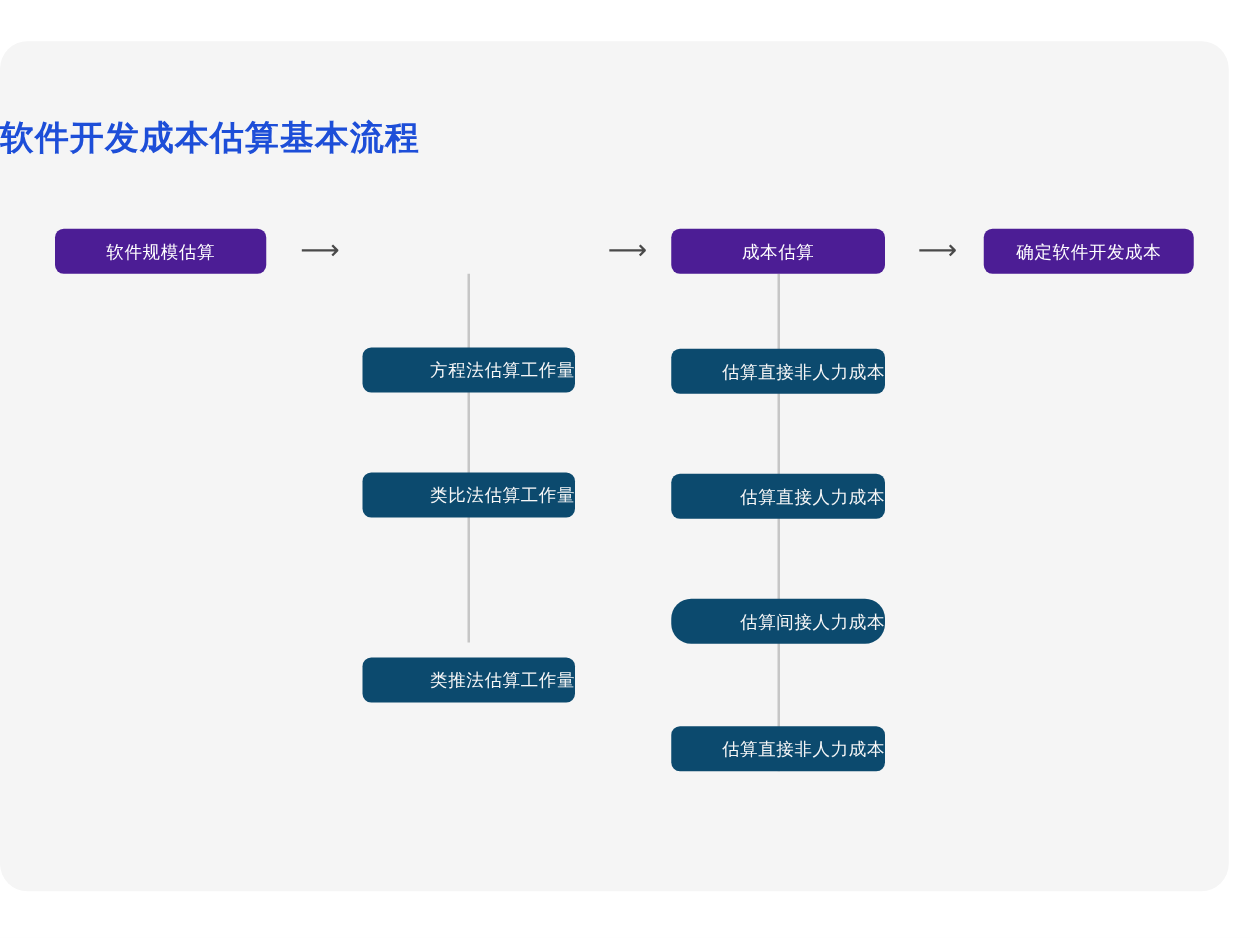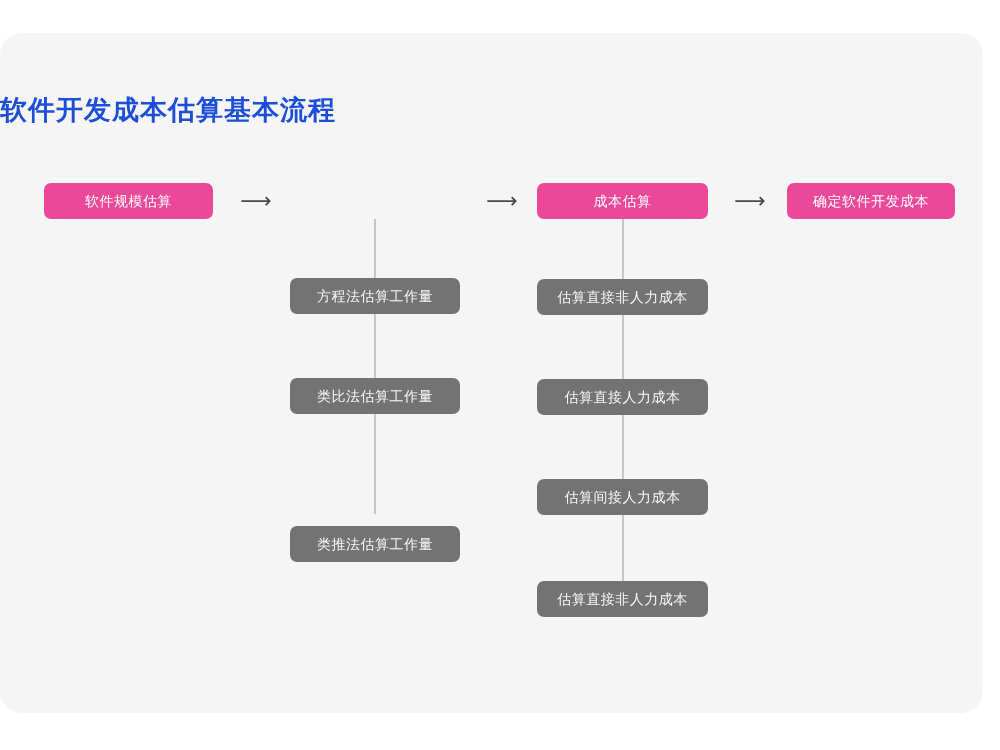--- a/index.html
+++ b/index.html
@@ -52,25 +52,26 @@
     line-height: 36px;
     text-align: center;
     border-radius: 7px;
     font-size: 14px;
     color: #ffffff;
     letter-spacing: 0.5px;
     white-space: nowrap;
     box-sizing: border-box;
   }
   .node.primary {
-    background: #ec4899;
+    background: #4c1d95;
   }
   .node.secondary {
-    background: #737373;
+    background: #0c4a6e;
     color: #f7f7f7;
+    text-align: right;
   }
 
   
   .vline {
     position: absolute;
     width: 2px;
     background: #c6c6c6;
   }
 
   .arrow {
@@ -108,16 +109,16 @@
   <div class="arrow" style="left:722px; top:186px; width:56px;">⟶</div>
 
   <div class="node primary" style="left:787px; top:183px; width:168px;">确定软件开发成本</div>
 
   <div class="node secondary" style="left:290px; top:278px; width:170px;">方程法估算工作量</div>
   <div class="node secondary" style="left:290px; top:378px; width:170px;">类比法估算工作量</div>
   <div class="node secondary" style="left:290px; top:478px; width:170px;margin-top:48px;">类推法估算工作量</div>
 
   <div class="node secondary" style="left:537px; top:279px; width:171px;">估算直接非人力成本</div>
   <div class="node secondary" style="left:537px; top:379px; width:171px;">估算直接人力成本</div>
-  <div class="node secondary" style="left:537px; top:479px; width:171px;">估算间接人力成本</div>
+  <div class="node secondary" style="left:537px; top:479px; width:171px;border-radius:16px;">估算间接人力成本</div>
   <div class="node secondary" style="left:537px; top:581px; width:171px;">估算直接非人力成本</div>
 
 </div>
 
 </body></html>

